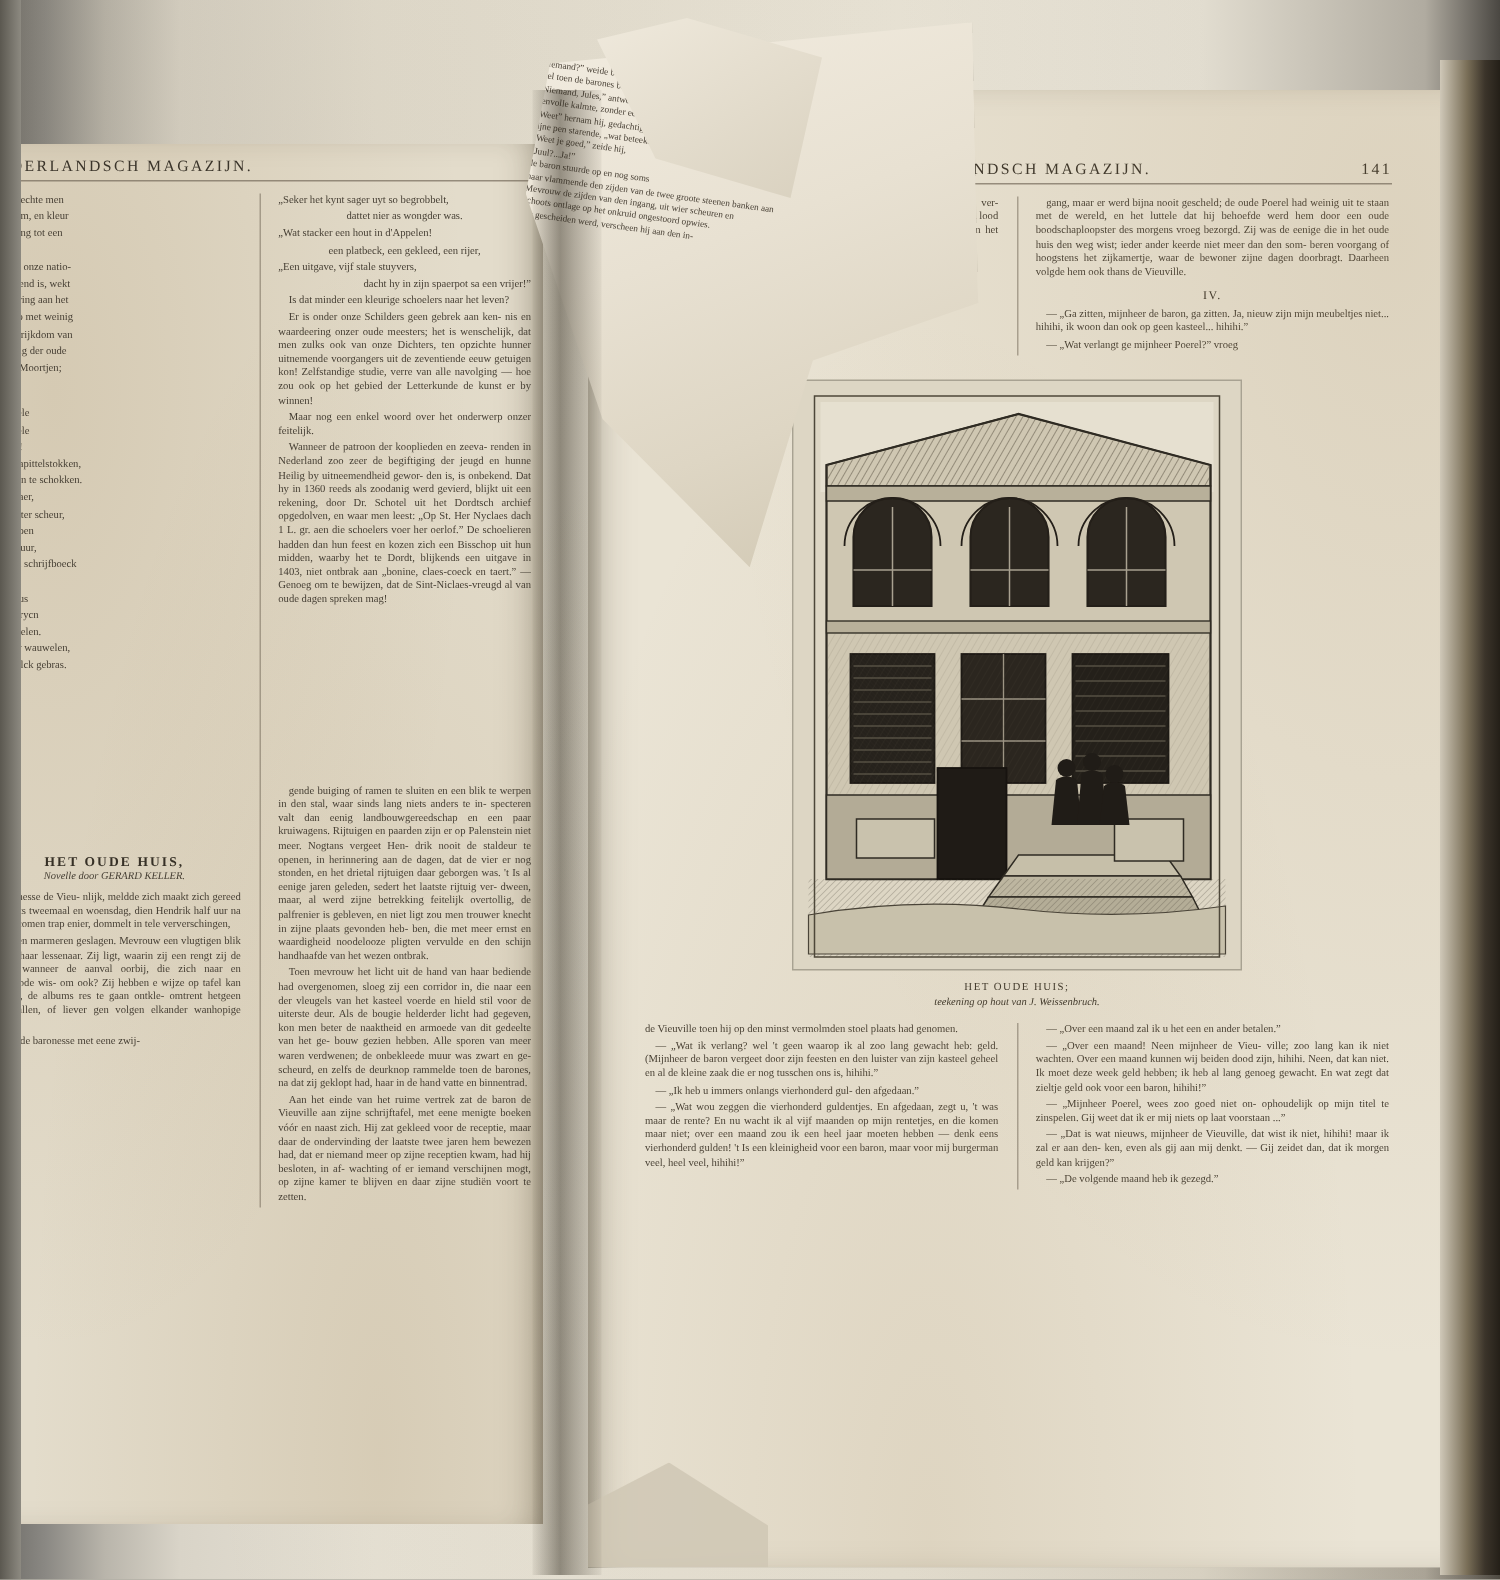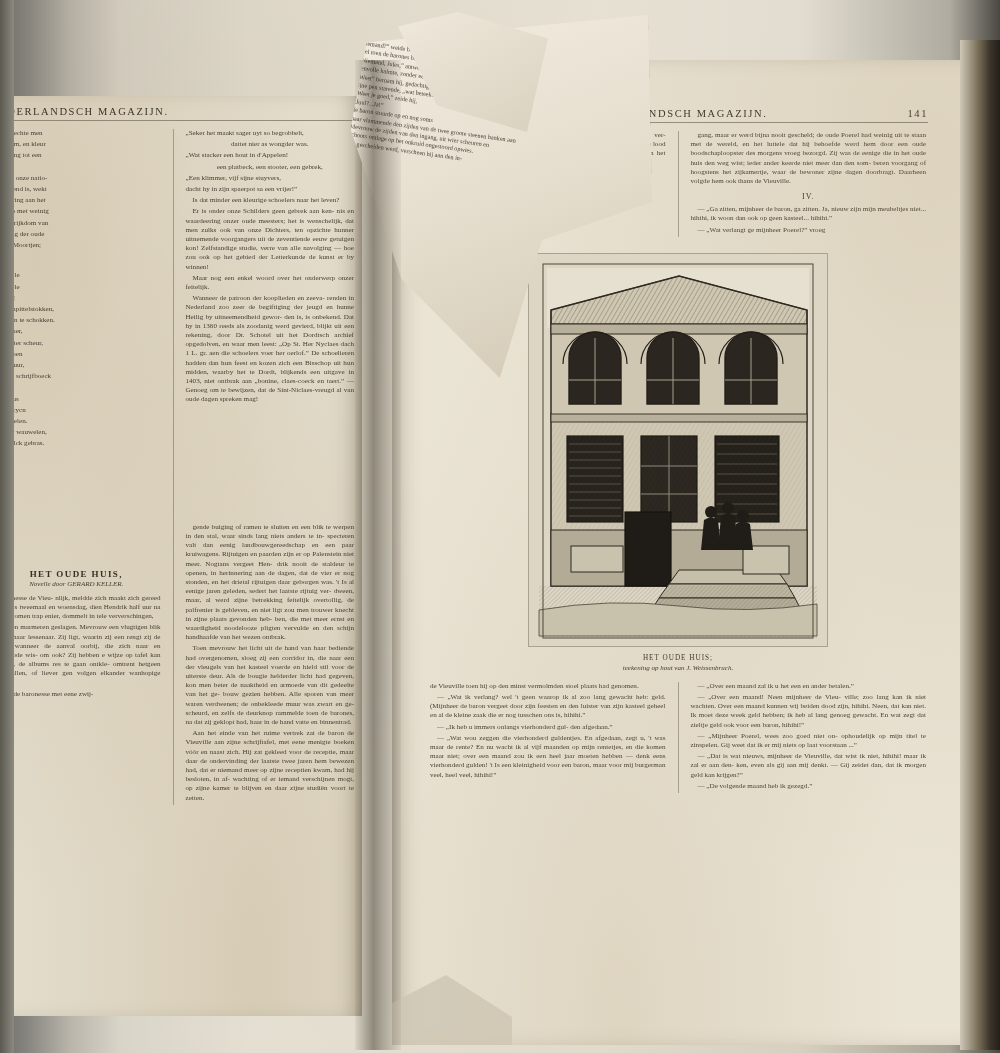--- a/index.html
+++ b/index.html
@@ -196,26 +196,26 @@
           <div class="sec-sub">Novelle door GERARD KELLER.</div>
 
           <p>baronesse de Vieu- nlijk, meldde zich maakt zich gereed ij slechts tweemaal en woensdag, dien Hendrik half uur na verwelcomen trap enier, dommelt in tele ververschingen,</p>
           <p>op den marmeren geslagen. Mevrouw een vlugtigen blik ide op haar lessenaar. Zij ligt, waarin zij een rengt zij de kleine wanneer de aanval oorbij, die zich naar en dienstbode wis- om ook? Zij hebben e wijze op tafel kan uitdoen, de albums res te gaan ontkle- omtrent hetgeen organvallen, of liever gen volgen elkander wanhopige eentoo-</p>
           <p>licht de baronesse met eene zwij-</p>
         </div>
 
         <div class="colrule"></div>
 
         <div class="col">
-          <p class="noind">„Seker het maakt sager uyt so begrobbelt,</p>
+          <p class="noind">„Seker het kynt sager uyt so begrobbelt,</p>
           <p class="noind" style="text-align:center">dattet nier as wongder was.</p>
           <p class="noind">„Wat stacker een hout in d'Appelen!</p>
-          <p class="noind" style="text-align:center">een platbeck, een stooter, een gebrek,</p>
-          <p class="noind">„Een klimmer, vijf sijne stuyvers,</p>
-          <p class="noind" style="text-align:left">dacht hy in zijn spaerpot sa een vrijer!”</p>
+          <p class="noind" style="text-align:center">een platbeck, een gekleed, een rijer,</p>
+          <p class="noind">„Een uitgave, vijf stale stuyvers,</p>
+          <p class="noind" style="text-align:right">dacht hy in zijn spaerpot sa een vrijer!”</p>
           <p>Is dat minder een kleurige schoelers naar het leven?</p>
           <p>Er is onder onze Schilders geen gebrek aan ken- nis en waardeering onzer oude meesters; het is wenschelijk, dat men zulks ook van onze Dichters, ten opzichte hunner uitnemende voorgangers uit de zeventiende eeuw getuigen kon! Zelfstandige studie, verre van alle navolging — hoe zou ook op het gebied der Letterkunde de kunst er by winnen!</p>
           <p>Maar nog een enkel woord over het onderwerp onzer feitelijk.</p>
           <p>Wanneer de patroon der kooplieden en zeeva- renden in Nederland zoo zeer de begiftiging der jeugd en hunne Heilig by uitneemendheid gewor- den is, is onbekend. Dat hy in 1360 reeds als zoodanig werd gevierd, blijkt uit een rekening, door Dr. Schotel uit het Dordtsch archief opgedolven, en waar men leest: „Op St. Her Nyclaes dach 1 L. gr. aen die schoelers voer her oerlof.” De schoelieren hadden dan hun feest en kozen zich een Bisschop uit hun midden, waarby het te Dordt, blijkends een uitgave in 1403, niet ontbrak aan „bonine, claes-coeck en taert.” — Genoeg om te bewijzen, dat de Sint-Niclaes-vreugd al van oude dagen spreken mag!</p>
 
           <p style="margin-top:118px">gende buiging of ramen te sluiten en een blik te werpen in den stal, waar sinds lang niets anders te in- specteren valt dan eenig landbouwgereedschap en een paar kruiwagens. Rijtuigen en paarden zijn er op Palenstein niet meer. Nogtans vergeet Hen- drik nooit de staldeur te openen, in herinnering aan de dagen, dat de vier er nog stonden, en het drietal rijtuigen daar geborgen was. 't Is al eenige jaren geleden, sedert het laatste rijtuig ver- dween, maar, al werd zijne betrekking feitelijk overtollig, de palfrenier is gebleven, en niet ligt zou men trouwer knecht in zijne plaats gevonden heb- ben, die met meer ernst en waardigheid noodelooze pligten vervulde en den schijn handhaafde van het wezen ontbrak.</p>
           <p>Toen mevrouw het licht uit de hand van haar bediende had overgenomen, sloeg zij een corridor in, die naar een der vleugels van het kasteel voerde en hield stil voor de uiterste deur. Als de bougie helderder licht had gegeven, kon men beter de naaktheid en armoede van dit gedeelte van het ge- bouw gezien hebben. Alle sporen van meer waren verdwenen; de onbekleede muur was zwart en ge- scheurd, en zelfs de deurknop rammelde toen de barones, na dat zij geklopt had, haar in de hand vatte en binnentrad.</p>
           <p>Aan het einde van het ruime vertrek zat de baron de Vieuville aan zijne schrijftafel, met eene menigte boeken vóór en naast zich. Hij zat gekleed voor de receptie, maar daar de ondervinding der laatste twee jaren hem bewezen had, dat er niemand meer op zijne receptien kwam, had hij besloten, in af- wachting of er iemand verschijnen mogt, op zijne kamer te blijven en daar zijne studiën voort te zetten.</p>
         </div>
       </div>

